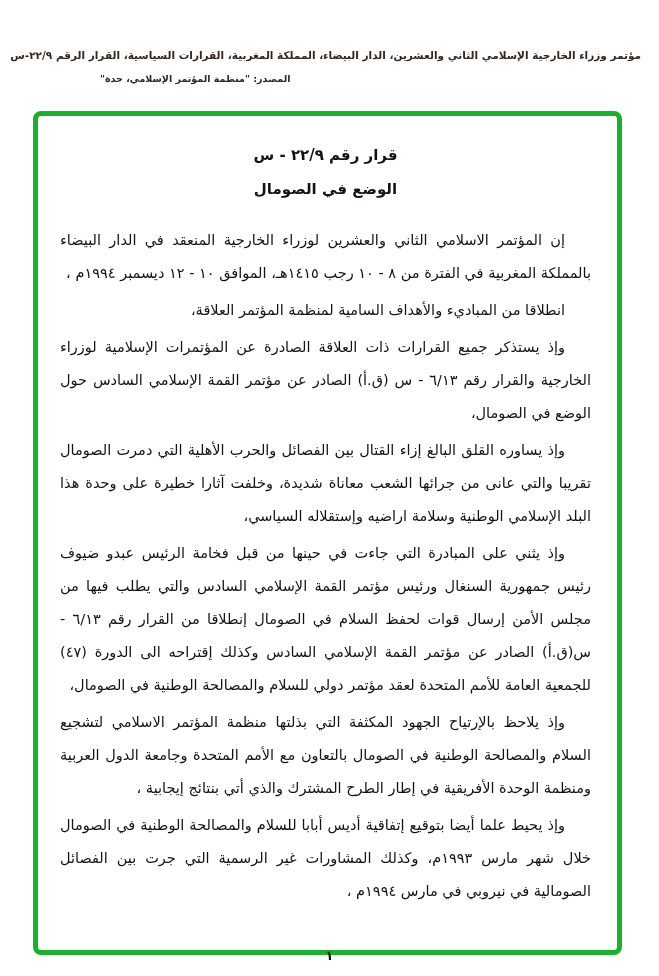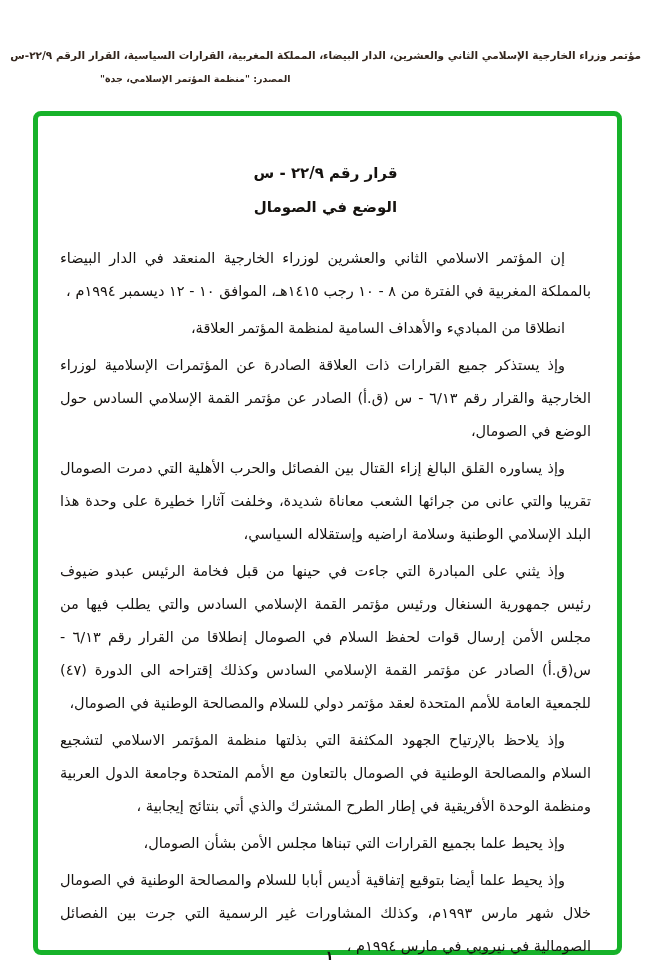--- a/index.html
+++ b/index.html
@@ -40,21 +40,21 @@
     white-space: nowrap;
   }
 
   
   .res-box {
     position: absolute;
     left: 33px; top: 111px;
     width: 589px; height: 844px;
     border: 5px solid var(--border-green);
     border-radius: 8px;
-    padding: 48px 22px 10px 18px;
+    padding: 30px 22px 10px 18px;
     background: #ffffff;
   }
 
   .title-block {
     direction: rtl;
     text-align: center;
     font-weight: bold;
     color: var(--body-text);
     font-size: 15px;
   }
@@ -98,19 +98,18 @@
     <div class="t-line">الوضع في الصومال</div>
   </div>
 
   <div class="body-text">
     <p><span class="lead"></span><span>إن المؤتمر الاسلامي الثاني والعشرين لوزراء الخارجية المنعقد في الدار البيضاء بالمملكة المغربية في الفترة من ٨ - ١٠ رجب ١٤١٥هـ، الموافق ١٠ - ١٢ ديسمبر ١٩٩٤م ،</span></p>
     <p><span class="lead">انطلاقا</span><span> من المباديء والأهداف السامية لمنظمة المؤتمر العلاقة،</span></p>
     <p><span class="lead">وإذ يستذكر</span><span> جميع القرارات ذات العلاقة الصادرة عن المؤتمرات الإسلامية لوزراء الخارجية والقرار رقم ٦/١٣ - س (ق.أ) الصادر عن مؤتمر القمة الإسلامي السادس حول الوضع في الصومال،</span></p>
     <p><span class="lead">وإذ يساوره القلق البالغ</span><span> إزاء القتال بين الفصائل والحرب الأهلية التي دمرت الصومال تقريبا والتي عانى من جرائها الشعب معاناة شديدة، وخلفت آثارا خطيرة على وحدة هذا البلد الإسلامي الوطنية وسلامة اراضيه وإستقلاله السياسي،</span></p>
     <p><span class="lead">وإذ يثني</span><span> على المبادرة التي جاءت في حينها من قبل فخامة الرئيس عبدو ضيوف رئيس جمهورية السنغال ورئيس مؤتمر القمة الإسلامي السادس والتي يطلب فيها من مجلس الأمن إرسال قوات لحفظ السلام في الصومال إنطلاقا من القرار رقم ٦/١٣ - س(ق.أ) الصادر عن مؤتمر القمة الإسلامي السادس وكذلك إقتراحه الى الدورة (٤٧) للجمعية العامة للأمم المتحدة لعقد مؤتمر دولي للسلام والمصالحة الوطنية في الصومال،</span></p>
     <p><span class="lead">وإذ يلاحظ بالإرتياح</span><span> الجهود المكثفة التي بذلتها منظمة المؤتمر الاسلامي لتشجيع السلام والمصالحة الوطنية في الصومال بالتعاون مع الأمم المتحدة وجامعة الدول العربية ومنظمة الوحدة الأفريقية في إطار الطرح المشترك والذي أتي بنتائج إيجابية ،</span></p>
-    <p><span class="lead">وإذ يحيط علما</span><span> بجميع القرارات التي تبناها مجلس الأمن بشأن الصومال،</span></p>
     <p><span class="lead">وإذ يحيط علما أيضا</span><span> بتوقيع إتفاقية أديس أبابا للسلام والمصالحة الوطنية في الصومال خلال شهر مارس ١٩٩٣م، وكذلك المشاورات غير الرسمية التي جرت بين الفصائل الصومالية في نيروبي في مارس ١٩٩٤م ،</span></p>
   </div>
 
 </div>
 
 <div class="page-number">١</div>
 
 </body></html>

